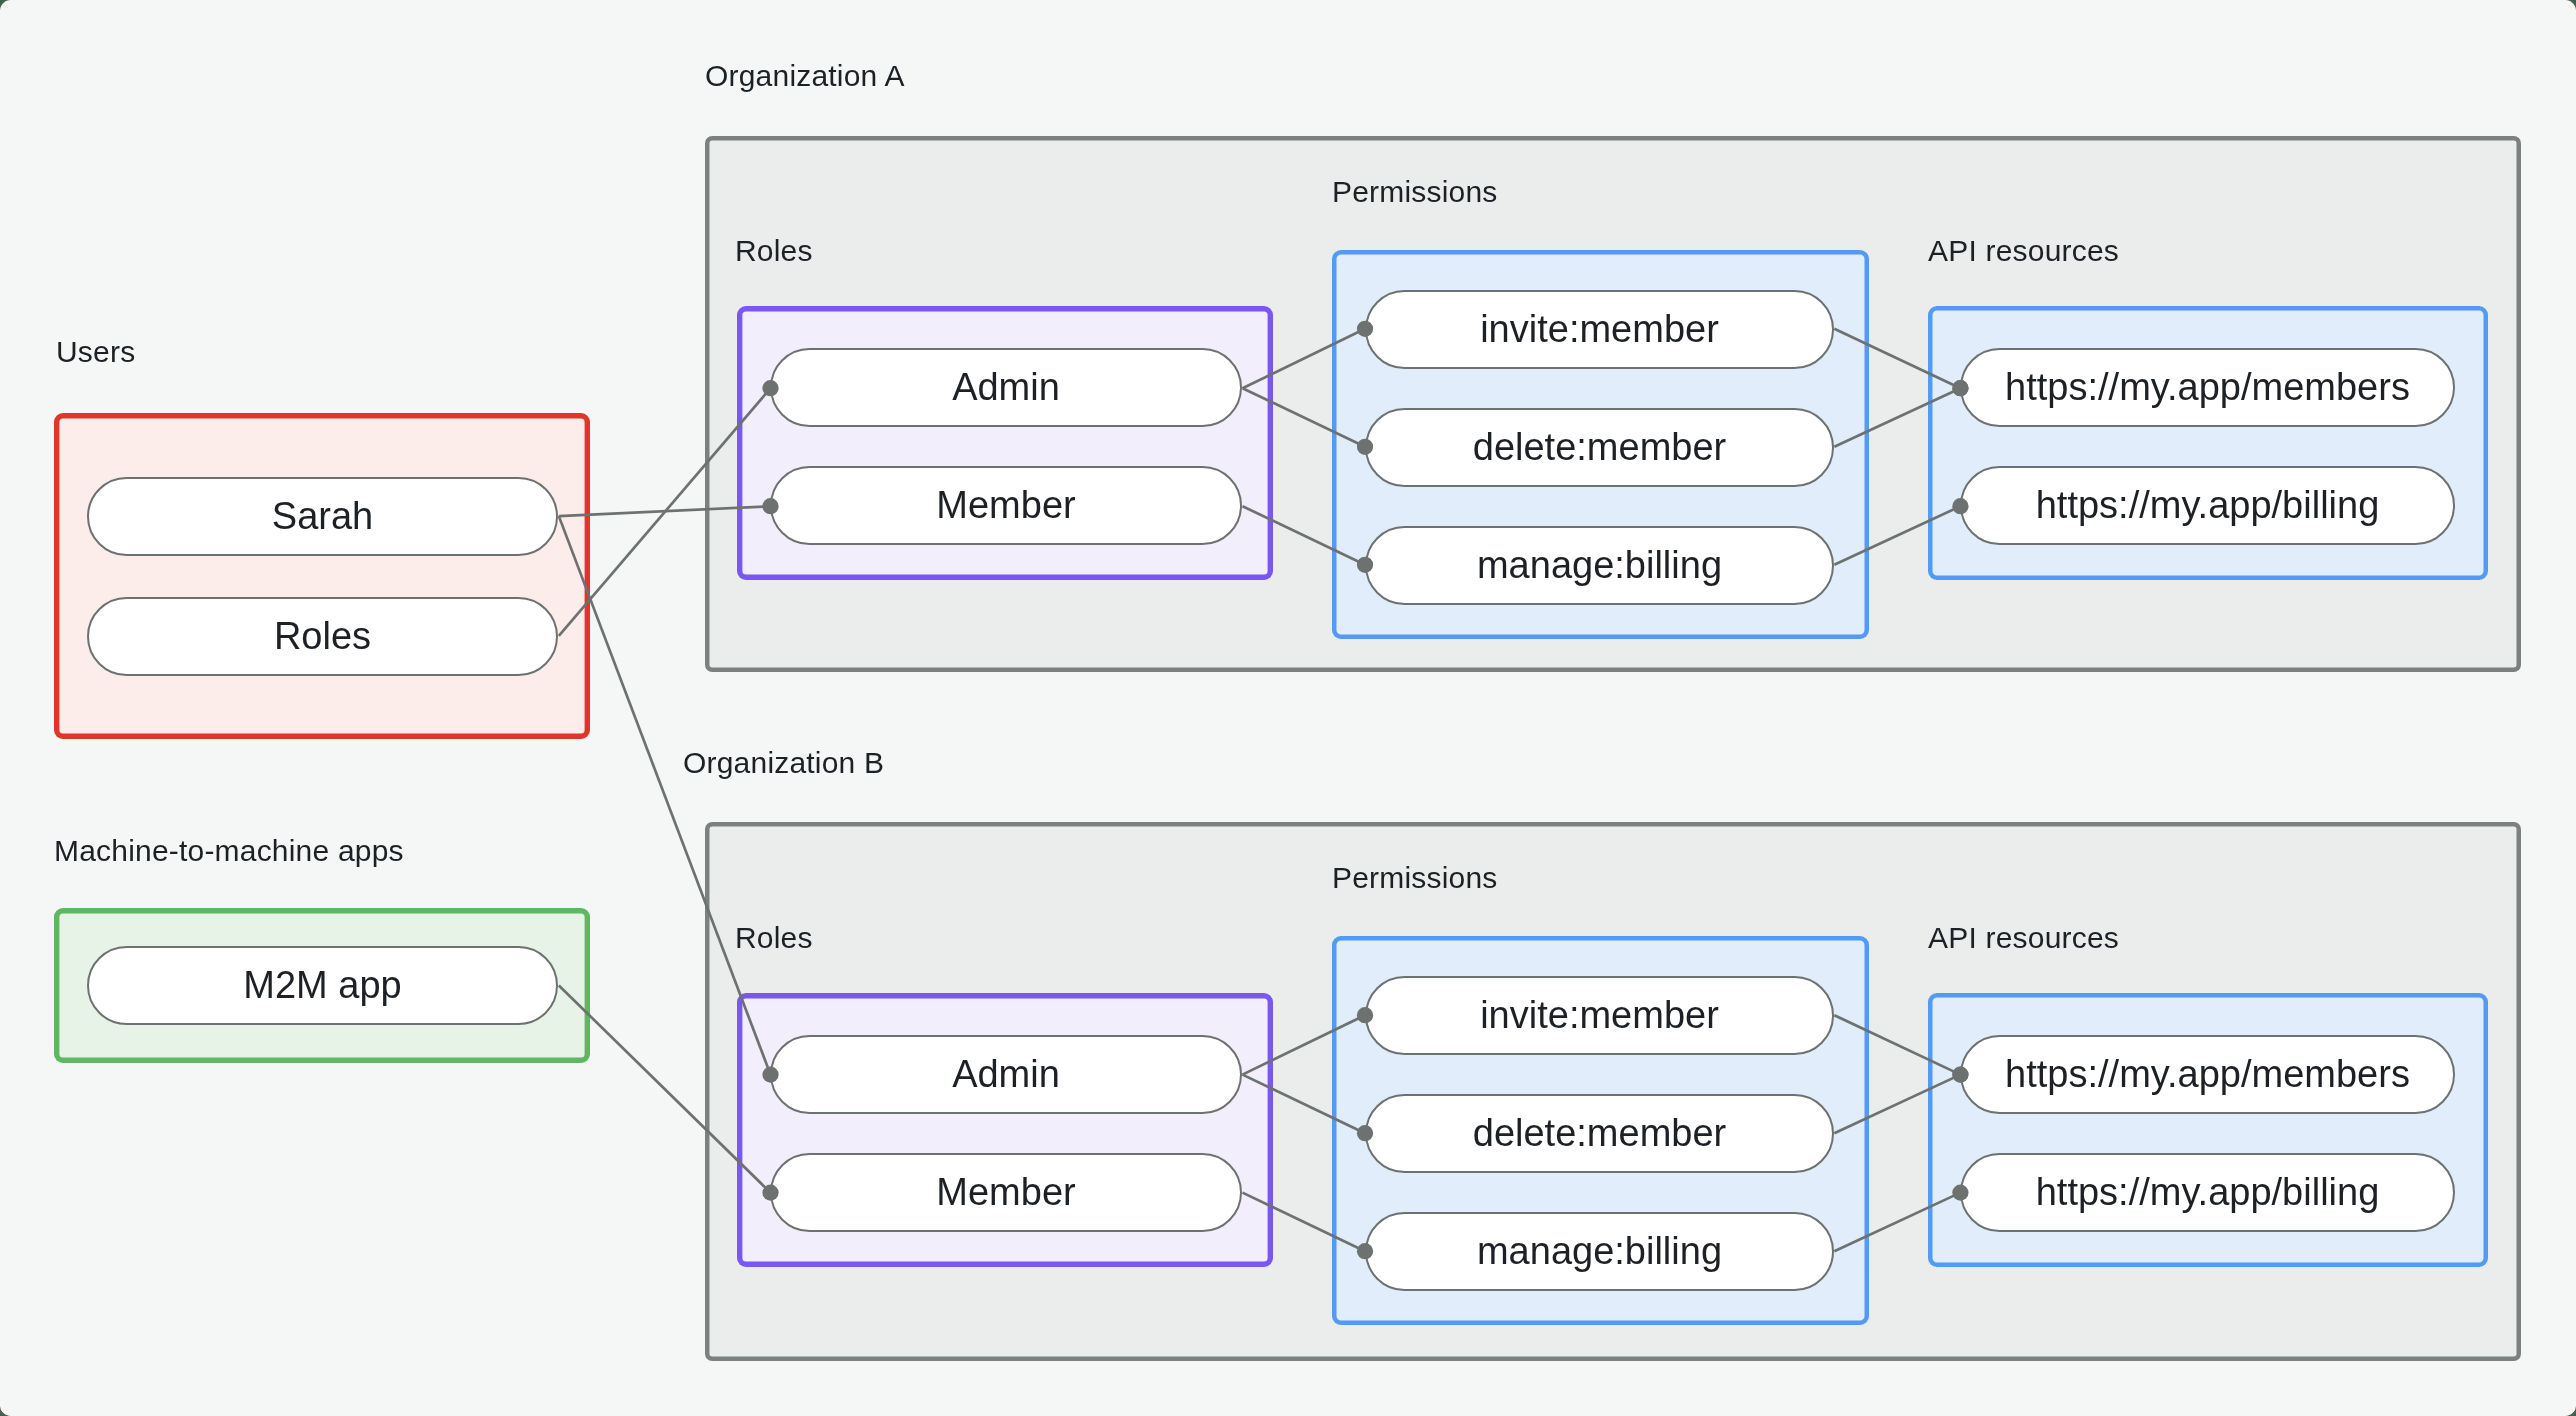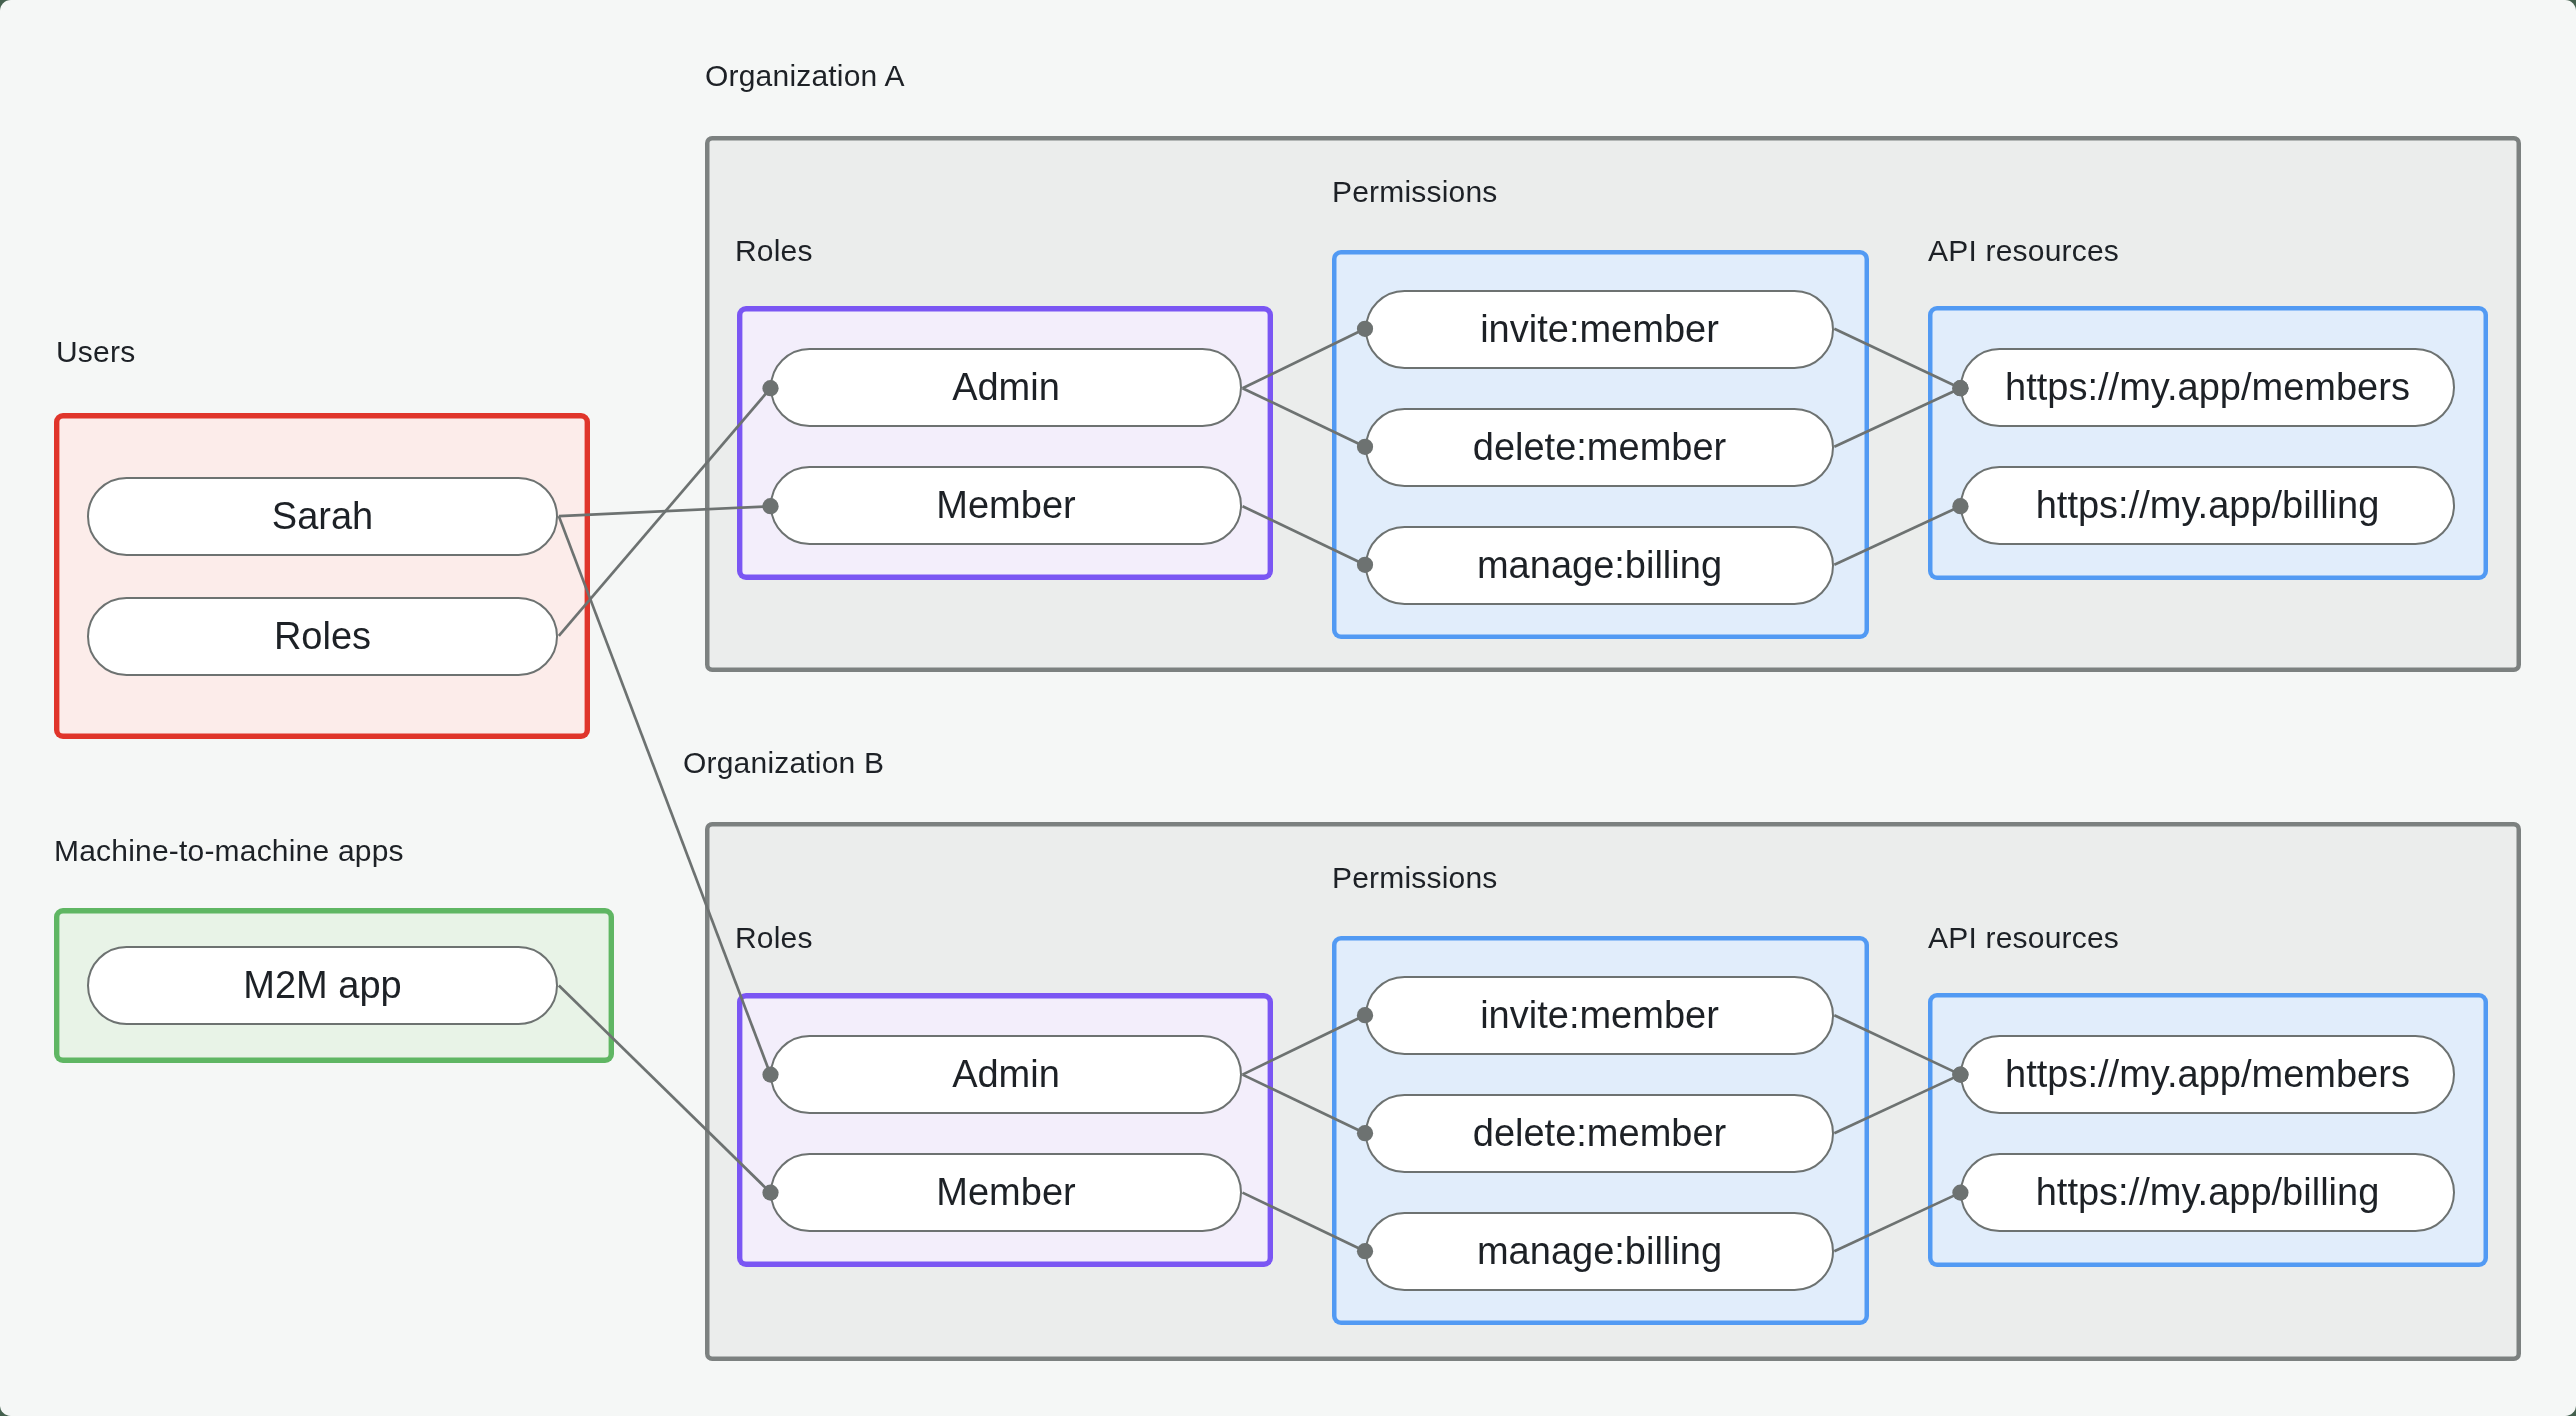--- a/index.html
+++ b/index.html
@@ -16,21 +16,21 @@
     position:relative; width:2576px; height:1416px;
     background:var(--page_bg); border-radius:10.8px; overflow:hidden;
     font-family:"Liberation Sans", sans-serif; color:var(--text);
   }
   .sec-label{
     position:absolute; font-size:30px; line-height:1.15; color:var(--text);
     white-space:nowrap; letter-spacing:0.2px;
   }
   .group{ position:absolute; border-radius:9px; }
   .group.users{ background:var(--users_fill); box-shadow:inset 0 0 0 5.4px var(--users_border); }
-  .group.m2m  { background:var(--m2m_fill);   box-shadow:inset 0 0 0 5.4px var(--m2m_border);padding-left:24px; }
+  .group.m2m  { background:var(--m2m_fill);   box-shadow:inset 0 0 0 5.4px var(--m2m_border); }
   .group.roles{ background:var(--roles_fill); box-shadow:inset 0 0 0 5.4px var(--roles_border); }
   .group.blue { background:var(--blue_fill);  box-shadow:inset 0 0 0 4.5px var(--blue_border); }
   .org{
     position:absolute; background:var(--org_fill); border-radius:7.2px;
     box-shadow:inset 0 0 0 4.5px var(--org_border);
   }
   .pill{
     position:absolute; height:79px; background:var(--pill_fill);
     border:2.7px solid var(--line); border-radius:40px; box-sizing:border-box;
     display:flex; align-items:center; justify-content:center;

